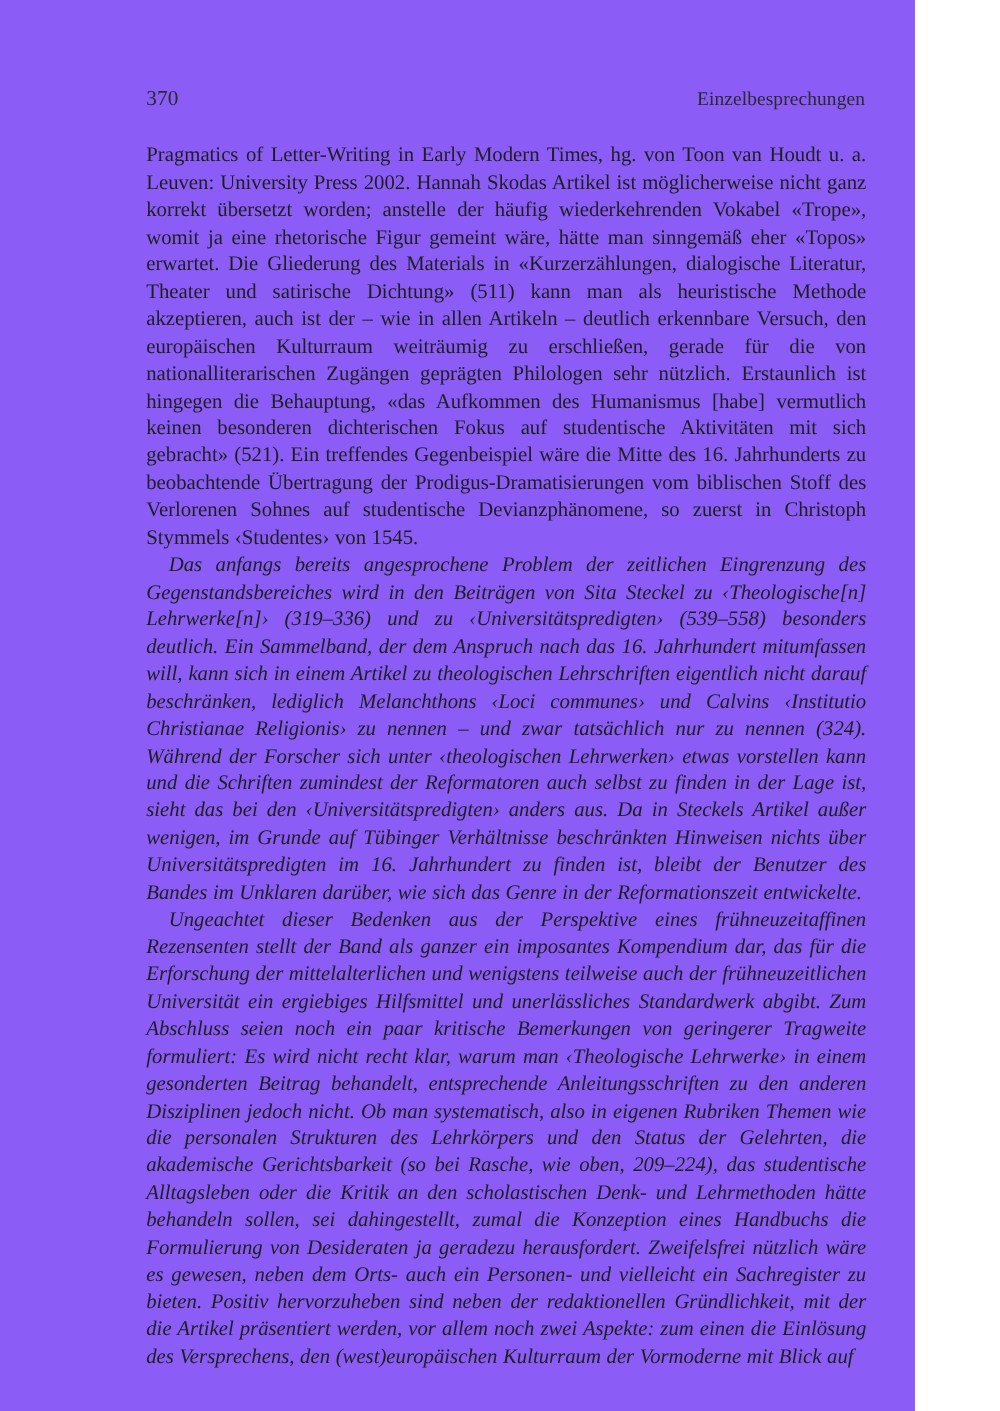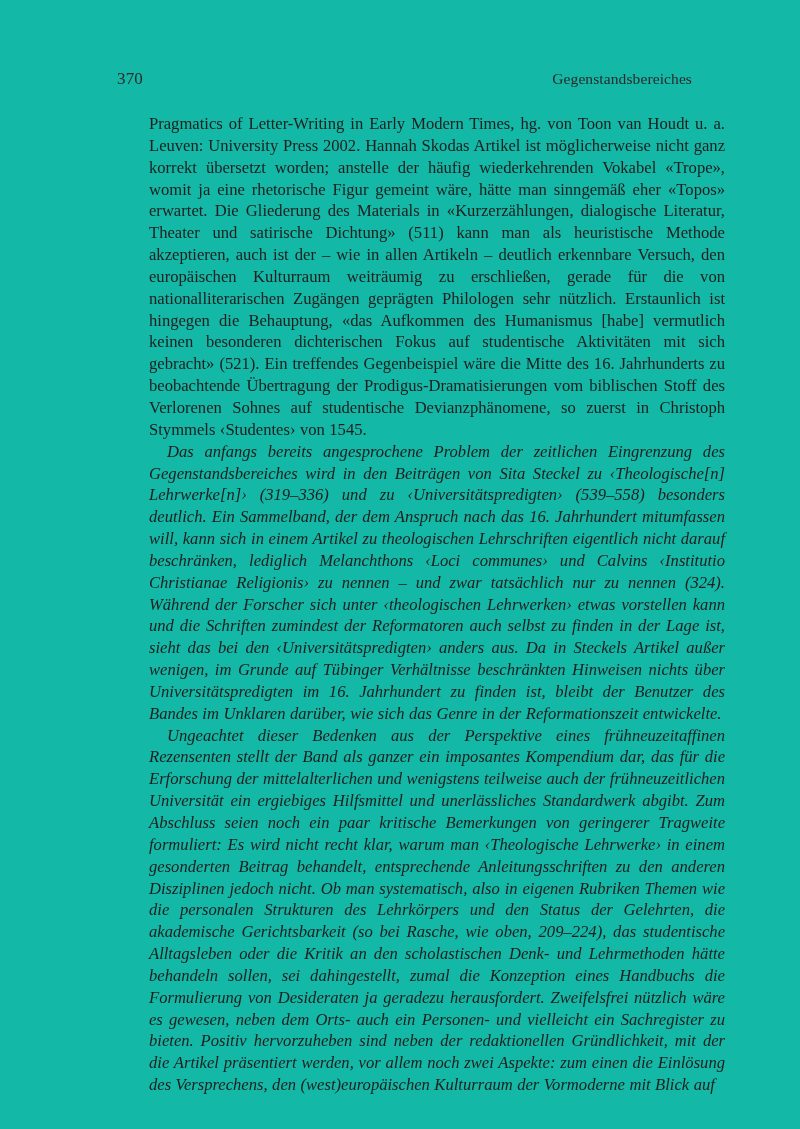--- a/index.html
+++ b/index.html
@@ -13,23 +13,23 @@
     position: relative;
     font-family: "Liberation Serif", "DejaVu Serif", serif;
     color: #1c1c1c;
     overflow: hidden;
   }
 
   .page {
     position: absolute;
     left: 0;
     top: 0;
-    width: 800px;
+    width: 732px;
     height: 1129px;
-    background: #14b8a6;
+    background: #8b5cf6;
   }
 
   
   .running-head {
     position: absolute;
     left: 117px;
     top: 68px;
     width: 575px;
     height: 24px;
     display: flex;
@@ -47,21 +47,20 @@
     font-size: 15.5px;
     letter-spacing: 0.1px;
   }
 
   
   .text-block {
     position: absolute;
     left: 117px;
     top: 113px;
     width: 576px;
-    margin-left: 32px;
   }
 
   .para {
     margin: 0;
     font-size: 16.6px;
     line-height: 21.85px;
     text-align: justify;
     text-justify: inter-word;
     color: #1e1e1e;
     hyphens: manual;
@@ -81,21 +80,21 @@
     -webkit-font-smoothing: antialiased;
   }
 </style>
 </head>
 <body>
 
 <div class="page">
 
   <div class="running-head">
     <span class="folio">370</span>
-    <span class="head-title">Gegenstandsbereiches</span>
+    <span class="head-title">Einzelbesprechungen</span>
   </div>
 
   <div class="text-block">
     <p class="para first">Pragmatics of Letter-Writing in Early Modern Times, hg. von Toon van Houdt u. a. Leuven: University Press 2002. Hannah Skodas Artikel ist möglicherweise nicht ganz korrekt übersetzt worden; anstelle der häufig wiederkehrenden Vokabel «Trope», womit ja eine rhetorische Figur gemeint wäre, hätte man sinngemäß eher «Topos» erwartet. Die Gliederung des Materials in «Kurzerzählungen, dialogische Literatur, Theater und satirische Dichtung» (511) kann man als heuristische Methode akzeptieren, auch ist der – wie in allen Artikeln – deutlich erkennbare Versuch, den europäischen Kulturraum weiträumig zu erschließen, gerade für die von nationalliterarischen Zugängen geprägten Philologen sehr nützlich. Erstaunlich ist hingegen die Behauptung, «das Aufkommen des Humanismus [habe] vermutlich keinen besonderen dichterischen Fokus auf studentische Aktivitäten mit sich gebracht» (521). Ein treffendes Gegenbeispiel wäre die Mitte des 16. Jahrhunderts zu beobachtende Übertragung der Prodigus-Dramatisierungen vom biblischen Stoff des Verlorenen Sohnes auf studentische Devianzphänomene, so zuerst in Christoph Stymmels ‹Studentes› von 1545.</p>
     <p class="para">Das anfangs bereits angesprochene Problem der zeitlichen Eingrenzung des Gegenstandsbereiches wird in den Beiträgen von Sita Steckel zu ‹Theologische[n] Lehrwerke[n]› (319–336) und zu ‹Universitätspredigten› (539–558) besonders deutlich. Ein Sammelband, der dem Anspruch nach das 16. Jahrhundert mitumfassen will, kann sich in einem Artikel zu theologischen Lehrschriften eigentlich nicht darauf beschränken, lediglich Melanchthons ‹Loci communes› und Calvins ‹Institutio Christianae Religionis› zu nennen – und zwar tatsächlich nur zu nennen (324). Während der Forscher sich unter ‹theologischen Lehrwerken› etwas vorstellen kann und die Schriften zumindest der Reformatoren auch selbst zu finden in der Lage ist, sieht das bei den ‹Universitätspredigten› anders aus. Da in Steckels Artikel außer wenigen, im Grunde auf Tübinger Verhältnisse beschränkten Hinweisen nichts über Universitätspredigten im 16. Jahrhundert zu finden ist, bleibt der Benutzer des Bandes im Unklaren darüber, wie sich das Genre in der Reformationszeit entwickelte.</p>
     <p class="para">Ungeachtet dieser Bedenken aus der Perspektive eines frühneuzeitaffinen Rezensenten stellt der Band als ganzer ein imposantes Kompendium dar, das für die Erforschung der mittelalterlichen und wenigstens teilweise auch der frühneuzeitlichen Universität ein ergiebiges Hilfsmittel und unerlässliches Standardwerk abgibt. Zum Abschluss seien noch ein paar kritische Bemerkungen von geringerer Tragweite formuliert: Es wird nicht recht klar, warum man ‹Theologische Lehrwerke› in einem gesonderten Beitrag behandelt, entsprechende Anleitungsschriften zu den anderen Disziplinen jedoch nicht. Ob man systematisch, also in eigenen Rubriken Themen wie die personalen Strukturen des Lehrkörpers und den Status der Gelehrten, die akademische Gerichtsbarkeit (so bei Rasche, wie oben, 209–224), das studentische Alltagsleben oder die Kritik an den scholastischen Denk- und Lehrmethoden hätte behandeln sollen, sei dahingestellt, zumal die Konzeption eines Handbuchs die Formulierung von Desideraten ja geradezu herausfordert. Zweifelsfrei nützlich wäre es gewesen, neben dem Orts- auch ein Personen- und vielleicht ein Sachregister zu bieten. Positiv hervorzuheben sind neben der redaktionellen Gründlichkeit, mit der die Artikel präsentiert werden, vor allem noch zwei Aspekte: zum einen die Einlösung des Versprechens, den (west)europäischen Kulturraum der Vormoderne mit Blick auf</p>
   </div>
 
 </div>
 

